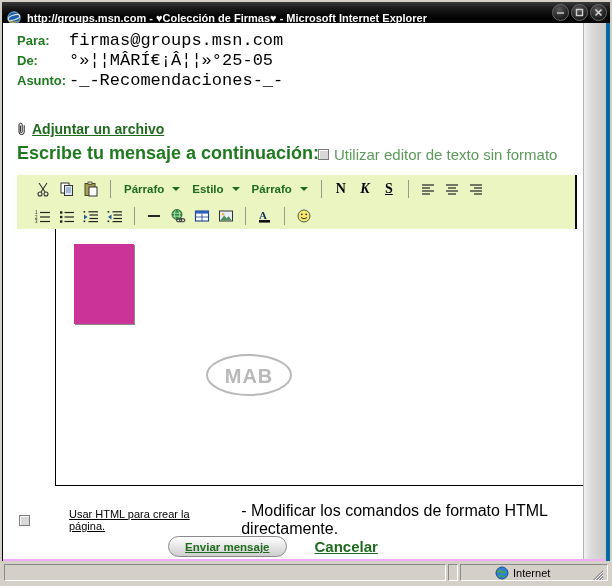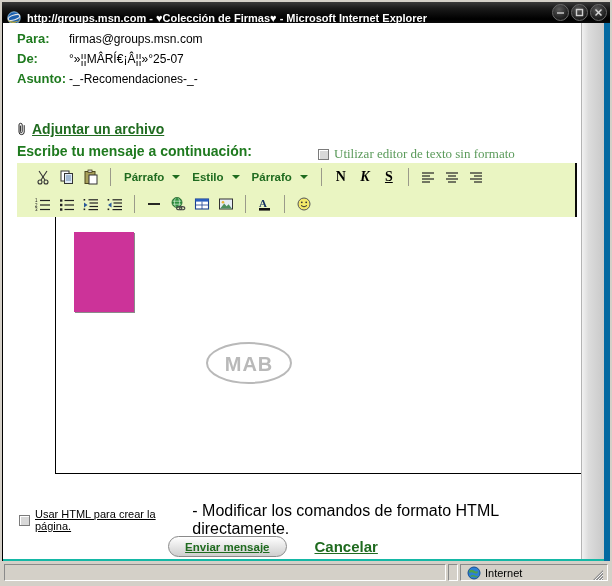--- a/index.html
+++ b/index.html
@@ -64,23 +64,23 @@
     text-align: center;
     font-family: "Liberation Sans", sans-serif;
   }
   .win-btn svg { position: absolute; left: 0; top: 0; }
 
   
   .client {
     position: absolute;
     left: 2px; top: 23px;
     width: 608px; height: 538px;
-    background: #14b8a6;
+    background: #f0abfc;
     border-left: 1px solid #000;
-    border-right: 6px solid #0369a1;
+    border-right: 4px solid #0369a1;
     box-sizing: border-box;
     overflow: hidden;
   }
   .page {
     position: absolute;
     left: 0; top: 0;
     width: 583px; height: 536px;
     background: #ffffff;
     box-sizing: border-box;
   }
@@ -107,22 +107,22 @@
   .field-label {
     color: #1f7a1f;
     font-size: 13px;
     font-weight: bold;
     width: 52px;
     flex: 0 0 52px;
     font-family: "Liberation Sans", sans-serif;
   }
   .field-value {
     color: #000000;
-    font-size: 12px;
-    font-family: Liberation Sans, sans-serif;
+    font-size: 17px;
+    font-family: Liberation Mono, monospace;
     white-space: nowrap;
   }
 
   
   .attach-row {
     position: absolute;
     left: 13px; top: 98px;
     display: flex;
     align-items: center;
     height: 16px;
@@ -135,49 +135,49 @@
     text-decoration: underline;
     font-family: "Liberation Sans", sans-serif;
     cursor: pointer;
   }
 
   
   .prompt {
     position: absolute;
     left: 14px; top: 120px;
     color: #1f7a1f;
-    font-size: 14px;
+    font-size: 18px;
     font-weight: bold;
     font-family: "Liberation Sans", sans-serif;
   }
   .plaintext-row {
     position: absolute;
     left: 315px; top: 123px;
     display: flex;
     align-items: center;
   }
   .cbox {
     width: 11px; height: 11px;
     background: #d8d8d8;
     border: 1px solid #7b7b7b;
     box-shadow: inset 1px 1px 0 #ffffff;
     box-sizing: border-box;
     margin-right: 5px;
     flex: 0 0 auto;
   }
   .plaintext-label {
     color: #5a9a5a;
-    font-size: 13px;
-    font-family: Liberation Serif, serif;
+    font-size: 15px;
+    font-family: Liberation Sans, sans-serif;
   }
 
   
   .editor-wrap {
     position: absolute;
-    left: 14px; top: 140px;
+    left: 14px; top: 152px;
     width: 560px;
   }
   .toolbar {
     background: #eaf5c2;
     width: 560px;
     box-sizing: border-box;
     padding: 0;
     border-right: 2px solid #0a0a0a;
     position: relative;
   }
@@ -261,20 +261,21 @@
     left: 148px; top: 122px;
     width: 90px; height: 48px;
   }
 
   
   .htmlrow {
     position: absolute;
     left: 16px; top: 479px;
     display: flex;
     align-items: center;
+    gap: 34px;
   }
   .html-link {
     color: #000000;
     font-size: 11px;
     text-decoration: underline;
     font-family: "Liberation Sans", sans-serif;
     cursor: pointer;
   }
   .html-desc {
     color: #000000;
@@ -336,20 +337,21 @@
     box-sizing: border-box;
     margin-right: 2px;
   }
   .sb-main { flex: 1 1 auto; margin-left: 2px; }
   .sb-mid  { width: 10px; }
   .sb-zone {
     width: 148px;
     display: flex;
     align-items: center;
     position: relative;
+    padding-left: 28px;
   }
   .sb-zone-label {
     font-size: 11px;
     color: #000;
     font-family: "Liberation Sans", sans-serif;
     margin-left: 4px;
   }
   .globe-ico { width: 14px; height: 14px; margin-left: 6px; flex: 0 0 auto; }
   .grip {
     position: absolute;
@@ -395,21 +397,21 @@
   <div class="client">
     <div class="page">
 
       <div class="fields">
         <div class="field-row">
           <span class="field-label">Para:</span>
           <span class="field-value">firmas@groups.msn.com</span>
         </div>
         <div class="field-row">
           <span class="field-label">De:</span>
-          <span class="field-value">°»¦¦MÂRÍ€¡Â¦¦»°25-07</span>
+          <span class="field-value">°»¦¦MÂRÍ€¡Â¦¦»°25-05</span>
         </div>
         <div class="field-row">
           <span class="field-label">Asunto:</span>
           <span class="field-value">-_-Recomendaciones-_-</span>
         </div>
       </div>
 
       <div class="attach-row">
         <span class="clip-icon">
           <svg width="12" height="14" viewBox="0 0 12 14">

